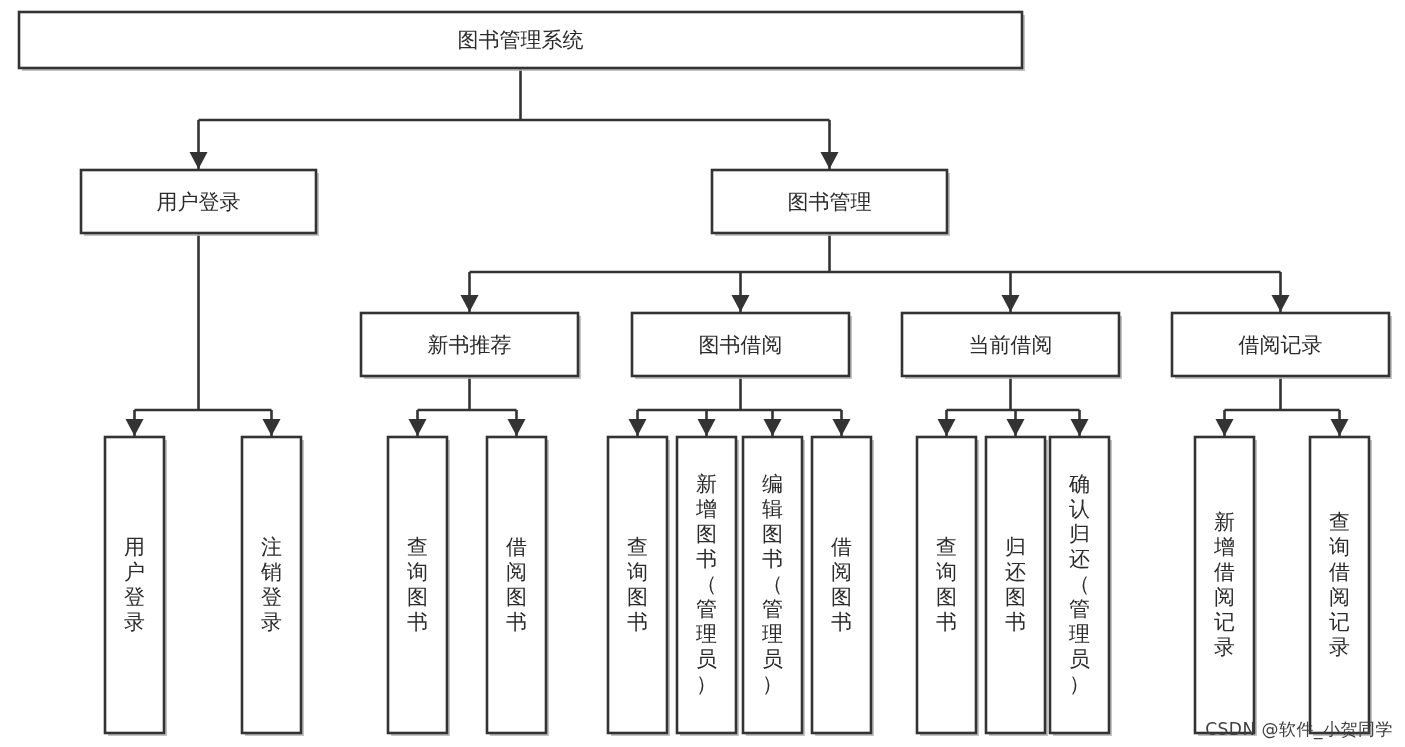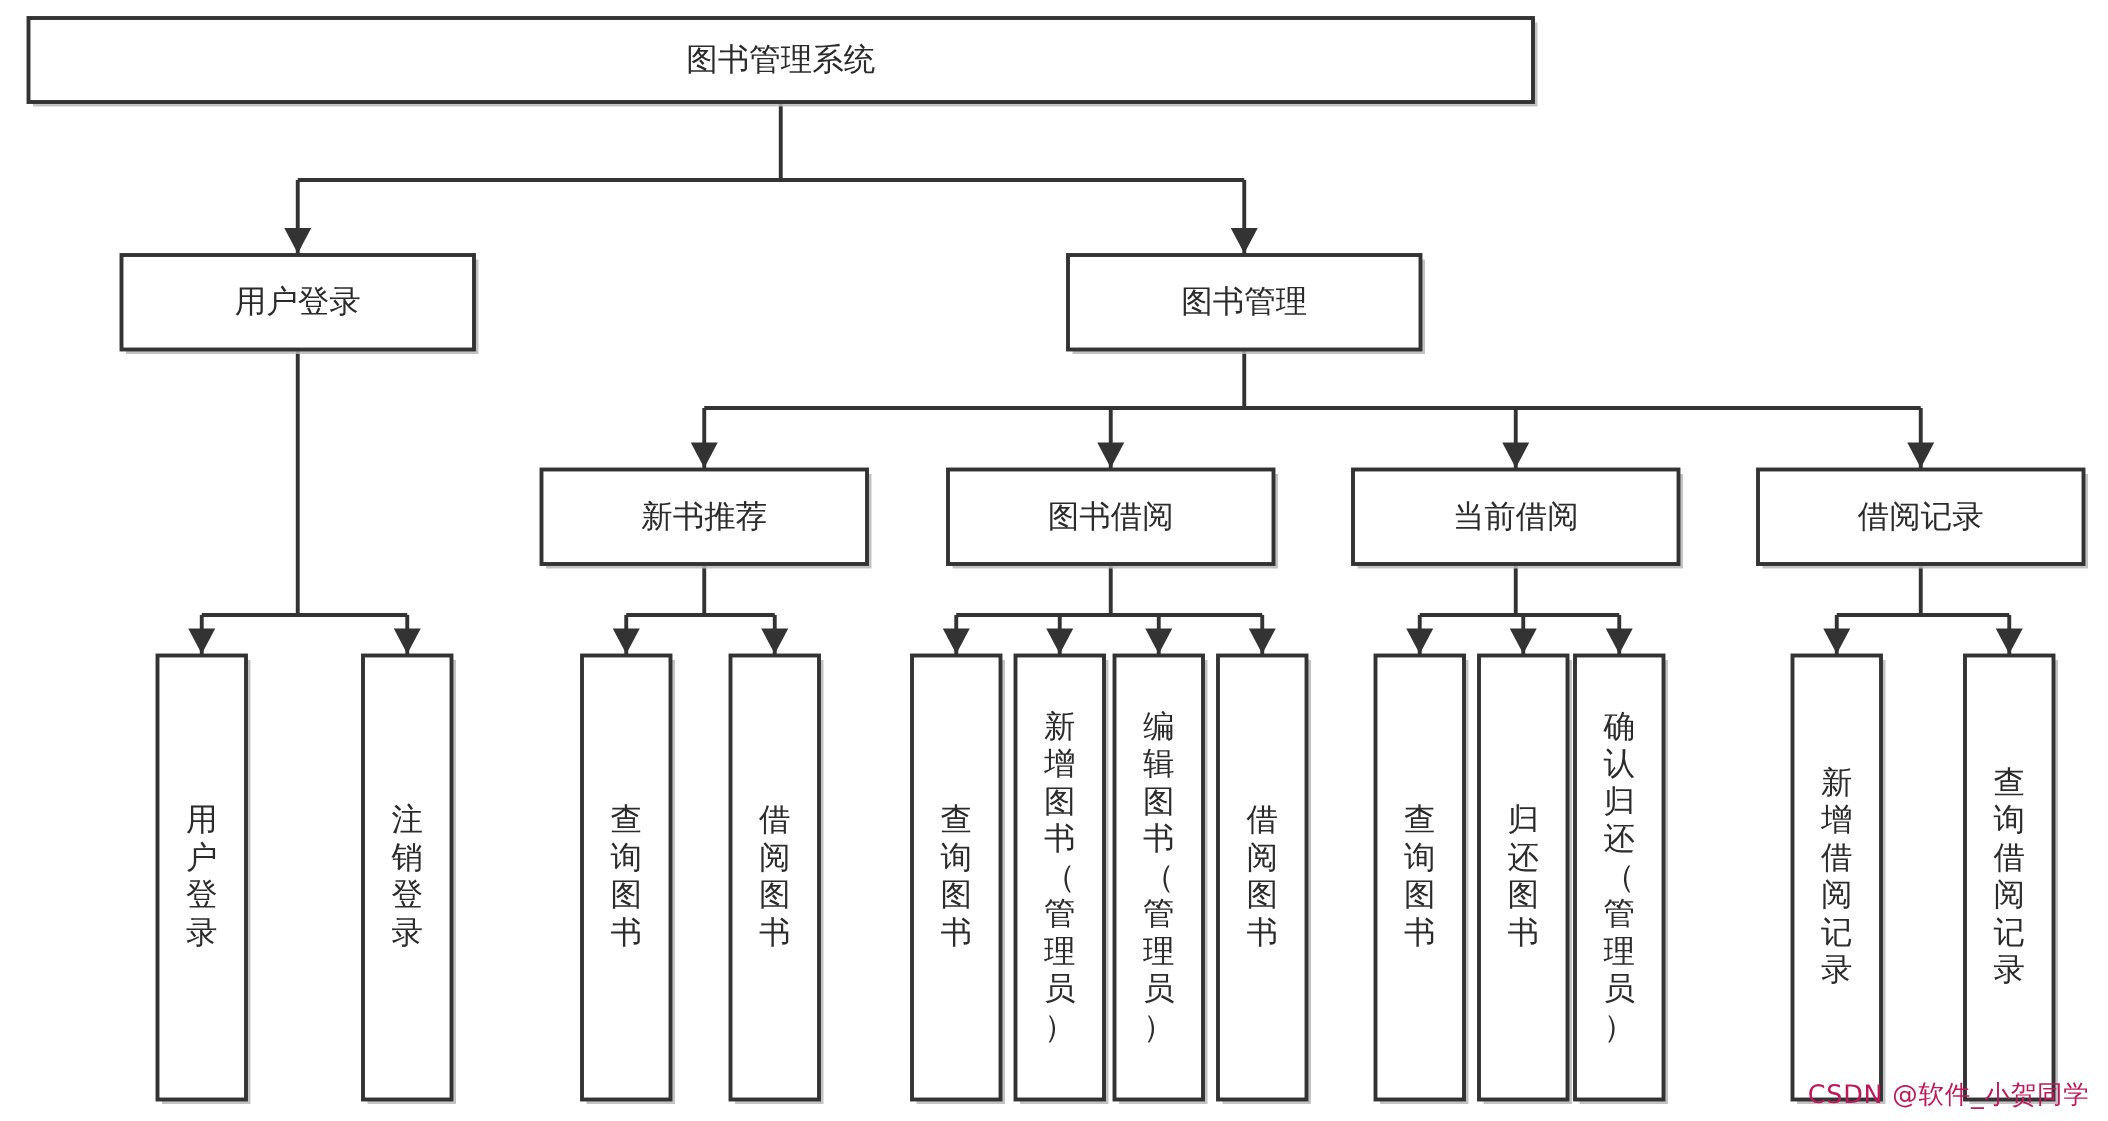--- a/index.html
+++ b/index.html
@@ -54,21 +54,21 @@
     fill: none;
   }
   .arrow-head {
     fill: #333333;
     stroke: none;
   }
   .watermark {
     position: absolute;
     right: 12px;
     bottom: 6px;
-    color: #be185d;
+    color: #404040;
     font-size: 17px;
     font-family: "DejaVu Sans", "Liberation Sans", sans-serif;
     letter-spacing: 0.5px;
     white-space: nowrap;
     user-select: none;
   }
 </style>
 </head>
 <body>
 

